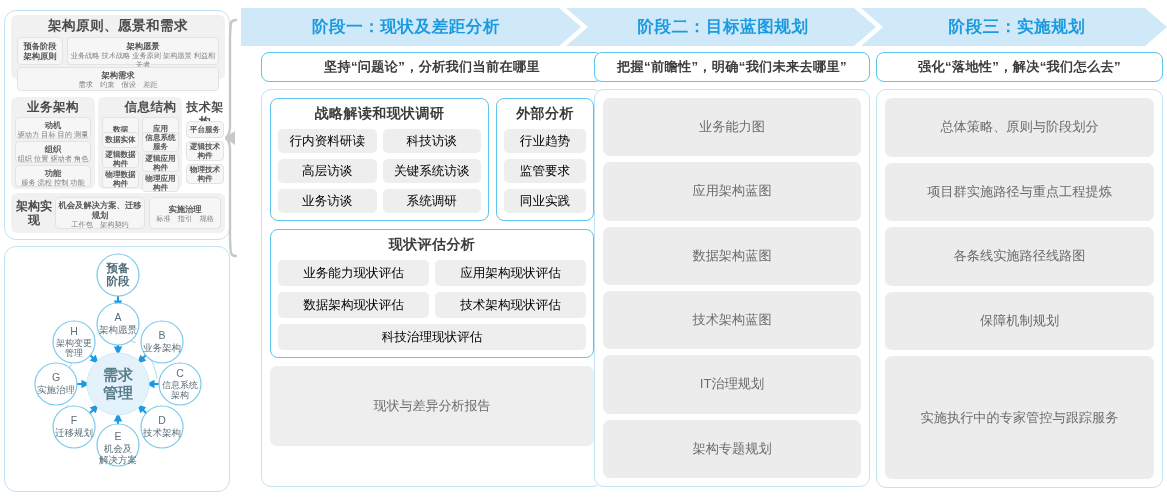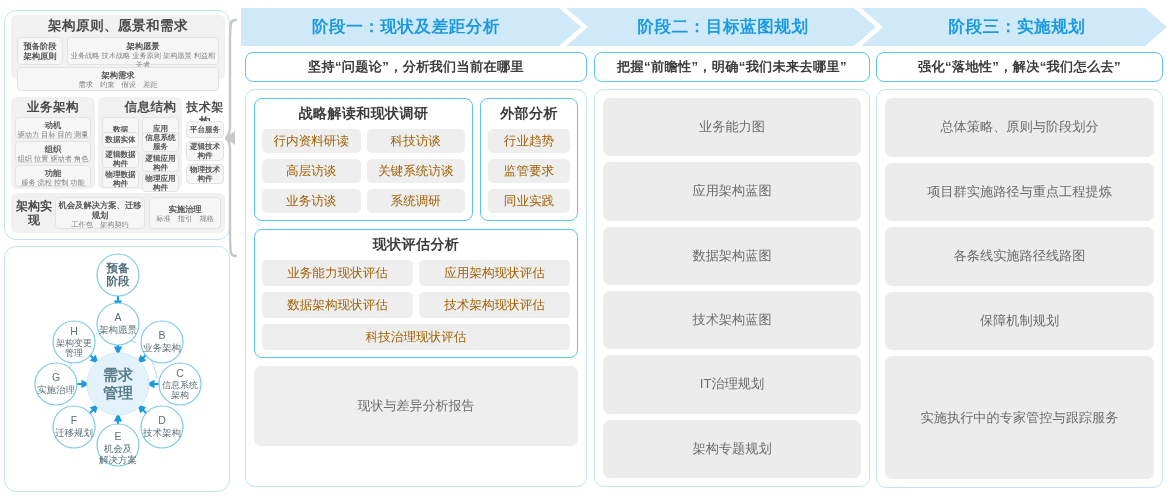--- a/index.html
+++ b/index.html
@@ -67,21 +67,21 @@
   .sub-card{
     border:1.4px solid #5bc4ef;border-radius:8px;background:#fff;box-sizing:border-box;
     padding:6px 7px 7px;
   }
   .sub-card-title{
     text-align:center;font-size:14px;font-weight:bold;color:#3c3c3c;
     margin-bottom:6px;letter-spacing:.4px;
   }
   .chip{
     background:#eeeeee;border-radius:5px;display:flex;align-items:center;justify-content:center;
-    font-size:12.6px;color:#a16207;box-sizing:border-box;text-align:center;
+    font-size:12.6px;color:#000000;box-sizing:border-box;text-align:center;
   }
   .chip-grid2{display:grid;grid-template-columns:1fr 1fr;gap:6px;}
   .chip-col{display:flex;flex-direction:column;gap:6px;}
 
   .report-chip{
     background:#eeeeee;border-radius:7px;display:flex;align-items:center;justify-content:center;
     font-size:13px;color:#6b6c6e;
   }
   .stack-chip{
     background:#ececec;border-radius:7px;display:flex;align-items:center;justify-content:center;
@@ -276,21 +276,21 @@
     <svg width="926" height="38" viewBox="0 0 926 38" style="position:absolute;left:0;top:0;">
       <path d="M0,0 L318,0 L340,19 L318,38 L0,38 Z" fill="#cfe9f8"></path>
       <path d="M325,0 L613,0 L635,19 L613,38 L325,38 L347,19 Z" fill="#cfe9f8"></path>
       <path d="M620,0 L904,0 L926,19 L904,38 L620,38 L642,19 Z" fill="#cfe9f8"></path>
     </svg>
     <div class="phase-band-label" style="left:0;width:330px;">阶段一：现状及差距分析</div>
     <div class="phase-band-label" style="left:336px;width:292px;">阶段二：目标蓝图规划</div>
     <div class="phase-band-label" style="left:632px;width:288px;">阶段三：实施规划</div>
   </div>
 
-  <div class="phase-column" id="phase-column-1" style="left:245px;width:342px;">
+  <div class="phase-column" id="phase-column-1" style="left:261px;width:342px;">
     <div class="phase-statement">坚持“问题论”，分析我们当前在哪里</div>
     <div class="phase-body" style="height:398px;">
 
       <div style="display:flex;gap:7px;">
         <div class="sub-card" style="width:219px;">
           <div class="sub-card-title">战略解读和现状调研</div>
           <div class="chip-grid2">
             <div class="chip" style="height:24px;">行内资料研读</div>
             <div class="chip" style="height:24px;">科技访谈</div>
             <div class="chip" style="height:24px;">高层访谈</div>

